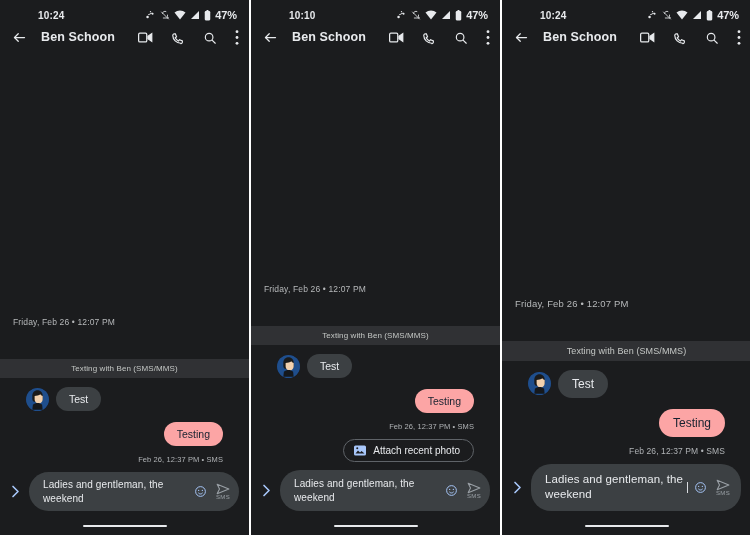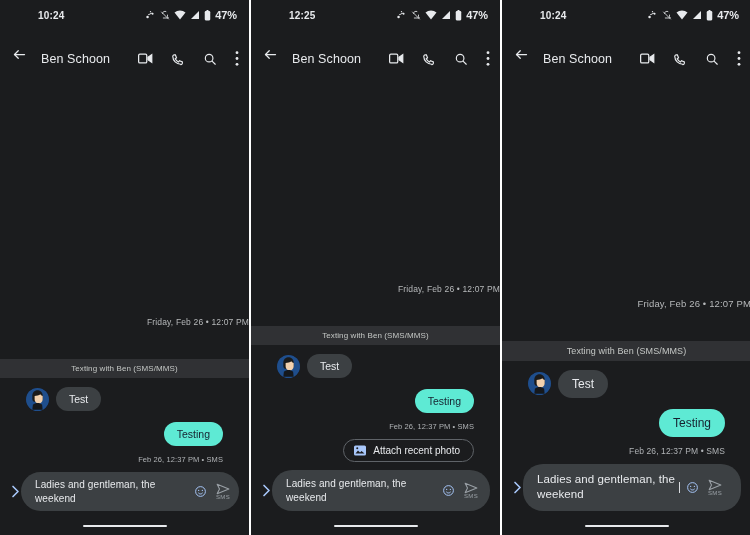--- a/index.html
+++ b/index.html
@@ -41,23 +41,24 @@
   .sb-right {
     margin-left: auto;
     display: flex; align-items: center; gap: 4px;
   }
   .sb-right svg { display: block; }
   .sb-batt-pct { font-size: 11px; font-weight: bold; letter-spacing: -.1px; }
 
   
   .appbar {
     height: 36px;
-    display: flex; align-items: flex-end;
+    display: flex; align-items: flex-start;
     padding: 0 10px 0 12px;
     color: #e3e3e3;
+    font-weight: bold;
   }
   .appbar .back { margin-right: 14px; cursor: pointer; }
   .appbar .title {
     font-size: 12.5px;
     color: #e8eaed;
     letter-spacing: .1px;
     white-space: nowrap;
   }
   .appbar .actions {
     margin-left: auto;
@@ -66,24 +67,24 @@
   .appbar .actions .act { cursor: pointer; line-height: 0; }
 
   
   .conv {
     position: absolute;
     left: 0; right: 0; bottom: 0;
     display: flex; flex-direction: column;
     padding-bottom: 0;
   }
   .datesep {
-    text-align: right;
+    text-align: left;
     font-size: 8.5px;
     color: #b6b8ba;
-    padding: 7px 0 8px;
+    padding: 7px 13px 8px;
     letter-spacing: .15px;
   }
   .servicebar {
     background: #303134;
     text-align: center;
     font-size: 8px;
     color: #c4c7c5;
     padding: 5px 0;
     letter-spacing: .1px;
     margin-top: 24px;
@@ -103,21 +104,21 @@
   .bubble-in {
     background: #3c4043;
     color: #e8eaed;
     border-radius: 14px;
     padding: 6px 13px;
     font-size: 10.5px;
     max-width: 70%;
   }
   .row-out { display: flex; justify-content: flex-end; margin-top: 11px; }
   .bubble-out {
-    background: #5eead4;
+    background: #fca5a5;
     color: #16212f;
     border-radius: 14px;
     padding: 6px 13px;
     font-size: 10.5px;
   }
   .stamp {
     text-align: right;
     font-size: 7.5px;
     color: #b0b3b6;
     margin-top: 9px;
@@ -131,20 +132,21 @@
     padding: 5px 13px 5px 10px;
     color: #e8eaed;
     font-size: 10px;
     cursor: pointer;
   }
   .chip .ico { line-height: 0; }
 
   
   .composer {
     display: flex; align-items: center;
+    gap: 8px;
     padding: 8px 10px 6px;
   }
   .expand { color: #a8c7fa; flex: 0 0 auto; cursor: pointer; line-height: 0; }
   .inputbar {
     flex: 1 1 auto;
     background: #3c4043;
     border-radius: 20px;
     display: flex; align-items: center;
     padding: 6px 9px 6px 14px;
     min-height: 30px;
@@ -312,21 +314,21 @@
         <span class="homeind"></span>
       </div>
     </div>
   </div>
 
   <div class="gap"></div>
 
   <div class="panel p2">
 
     <div class="statusbar">
-      <div class="sb-time">12:25</div>
+      <div class="sb-time">10:10</div>
       <div class="sb-right">
         <span>
           <svg width="11" height="10" viewBox="0 0 24 24" fill="#e8eaed">
               <circle cx="5" cy="17" r="3"></circle>
               <circle cx="17" cy="9" r="2.4"></circle>
               <circle cx="12" cy="4" r="1.6"></circle>
               <rect x="6" y="11" width="11" height="2" transform="rotate(-28 6 11)"></rect>
             </svg>
         </span>
         <span>

